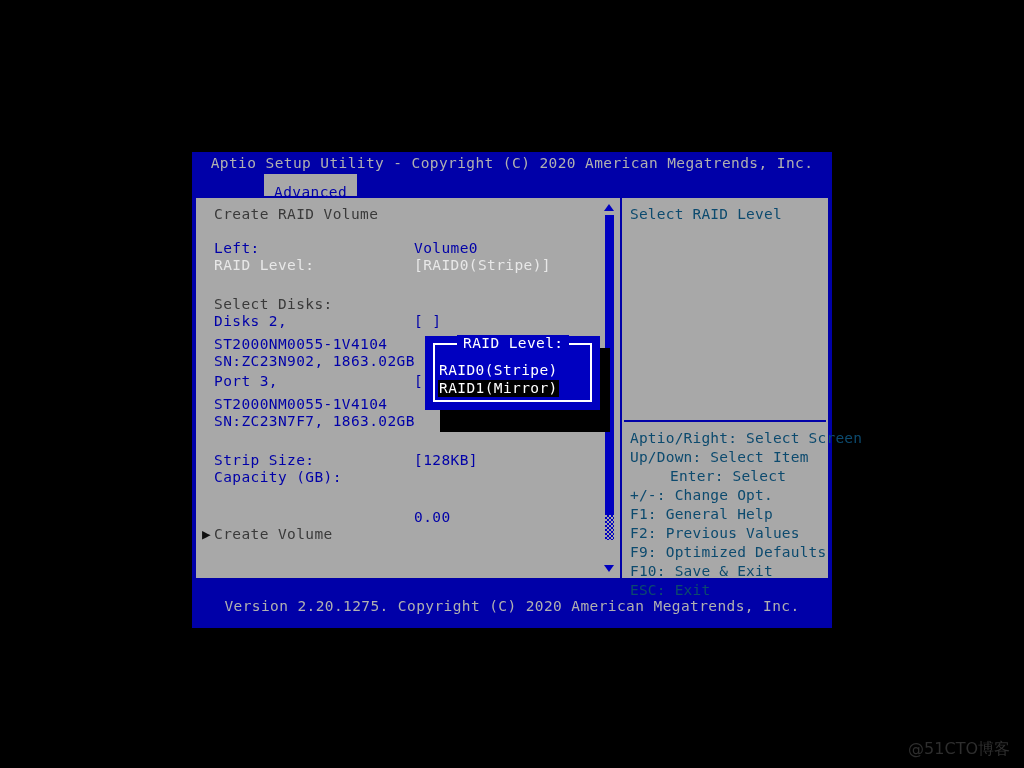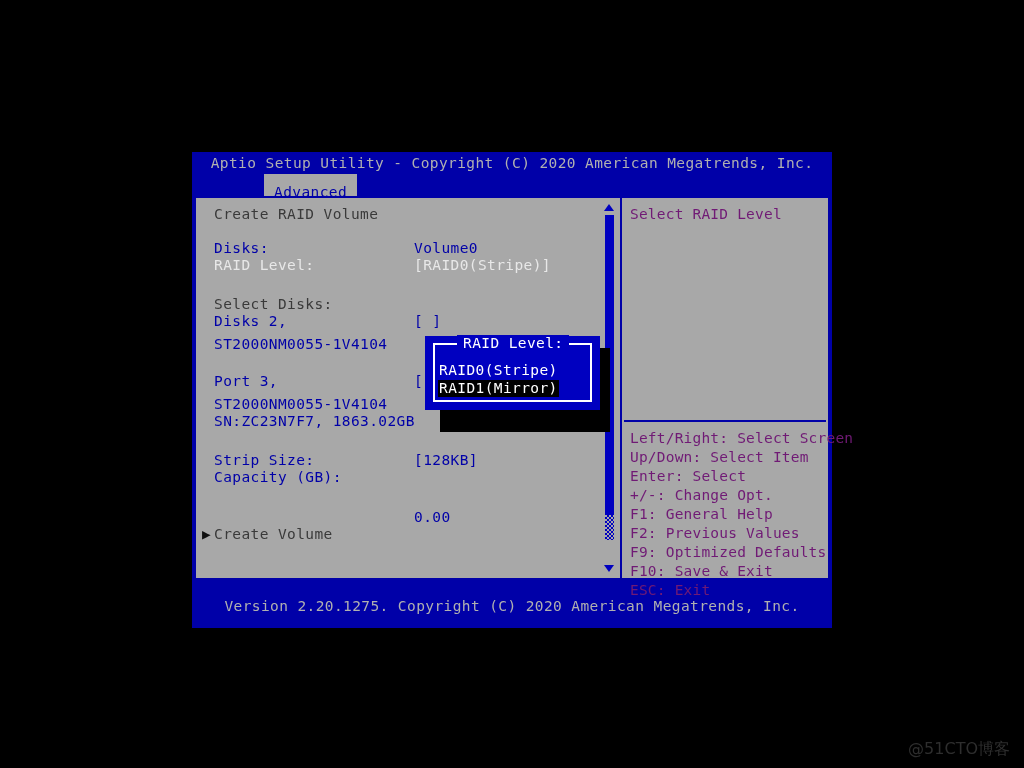--- a/index.html
+++ b/index.html
@@ -180,21 +180,21 @@
     width: 206px;
     height: 380px;
   }
   .help-line {
     position: absolute;
     left: 8px;
     font-size: 14.5px;
     line-height: 17px;
     letter-spacing: 0.2px;
     white-space: pre;
-    color: #701a75;
+    color: #0c4a6e;
   }
   #help-rule {
     position: absolute;
     left: 2px;
     top: 222px;
     width: 202px;
     height: 2px;
     background: #0000a8;
   }
 
@@ -289,31 +289,32 @@
   <div id="menu-bar">
     <div class="tab active">Advanced</div>
   </div>
 
   <div id="body-frame">
 
     <div id="settings-pane">
 
       <div class="line heading col-label" style="top:8px;">Create RAID Volume</div>
 
-      <div class="line col-label" style="top:42px;">Disks:</div>
+      <div class="line col-label" style="top:42px;">Left:</div>
       <div class="line col-value" style="top:42px;">Volume0</div>
 
       <div class="line active col-label" style="top:59px;">RAID Level:</div>
       <div class="line active col-value" style="top:59px;">[RAID0(Stripe)]</div>
 
       <div class="line heading col-label" style="top:98px;">Select Disks:</div>
 
       <div class="line col-label" style="top:115px;">Disks 2,</div>
       <div class="line col-value" style="top:115px;">[ ]</div>
       <div class="line col-label" style="top:138px;">ST2000NM0055-1V4104</div>
+      <div class="line col-label" style="top:155px;">SN:ZC23N902, 1863.02GB</div>
 
       <div class="line col-label" style="top:175px;">Port 3,</div>
       <div class="line col-value" style="top:175px;">[ ]</div>
       <div class="line col-label" style="top:198px;">ST2000NM0055-1V4104</div>
       <div class="line col-label" style="top:215px;">SN:ZC23N7F7, 1863.02GB</div>
 
       <div class="line col-label" style="top:254px;">Strip Size:</div>
       <div class="line col-value" style="top:254px;">[128KB]</div>
 
       <div class="line col-label" style="top:271px;">Capacity (GB):</div>
@@ -333,23 +334,23 @@
 
     </div>
 
     <div id="pane-divider"></div>
 
     <div id="help-pane">
       <div class="help-line" style="top:8px;">Select RAID Level</div>
 
       <div id="help-rule"></div>
 
-      <div class="help-line" style="top:232px;">Left/Right: Select Screen</div>
+      <div class="help-line" style="top:232px;">Aptio/Right: Select Screen</div>
       <div class="help-line" style="top:251px;">Up/Down: Select Item</div>
-      <div class="help-line" style="top:270px;">Enter: Select</div>
+      <div class="help-line" style="top:270px;margin-left:40px;">Enter: Select</div>
       <div class="help-line" style="top:289px;">+/-: Change Opt.</div>
       <div class="help-line" style="top:308px;">F1: General Help</div>
       <div class="help-line" style="top:327px;">F2: Previous Values</div>
       <div class="help-line" style="top:346px;">F9: Optimized Defaults</div>
       <div class="help-line" style="top:365px;">F10: Save &amp; Exit</div>
       <div class="help-line" style="top:384px;">ESC: Exit</div>
     </div>
 
   </div>
 

